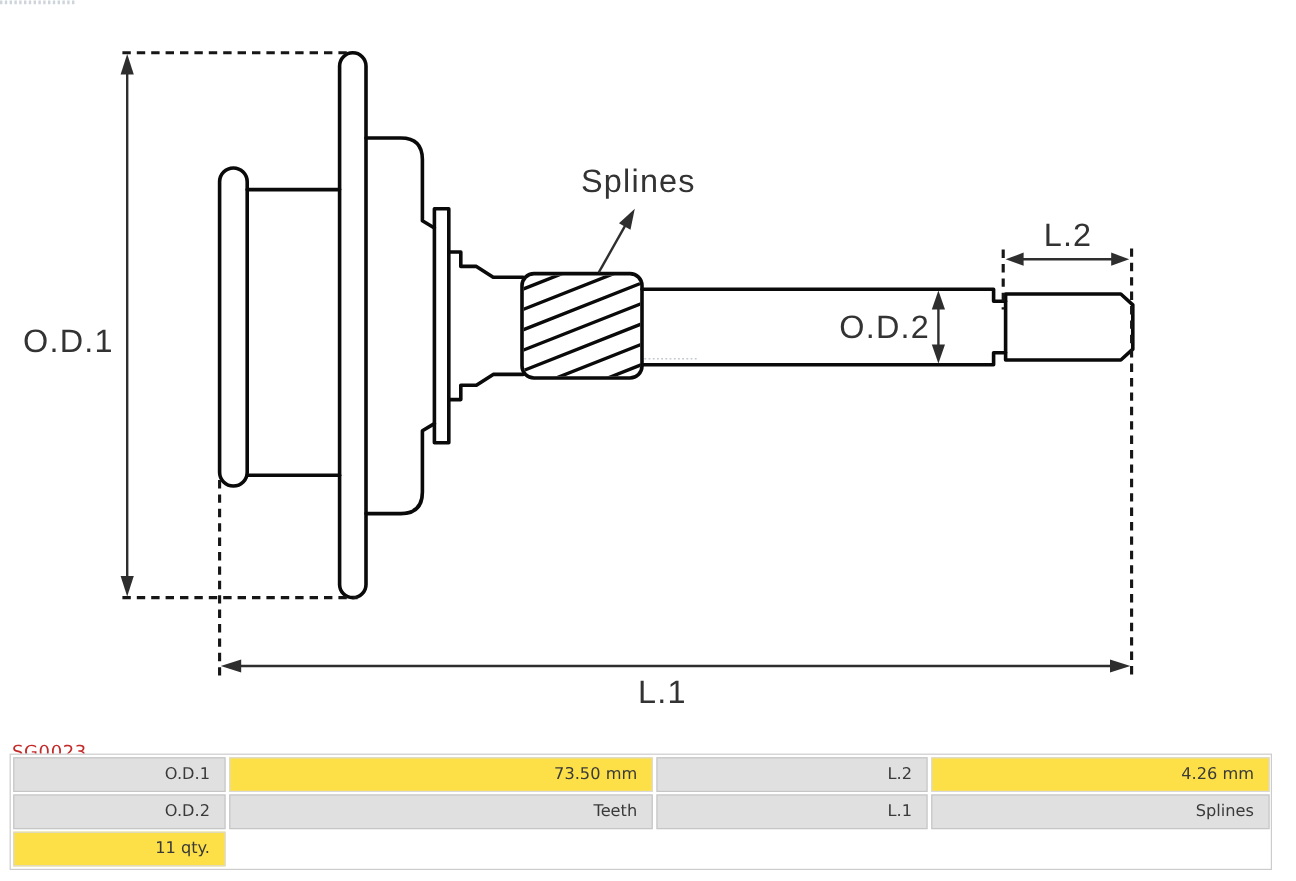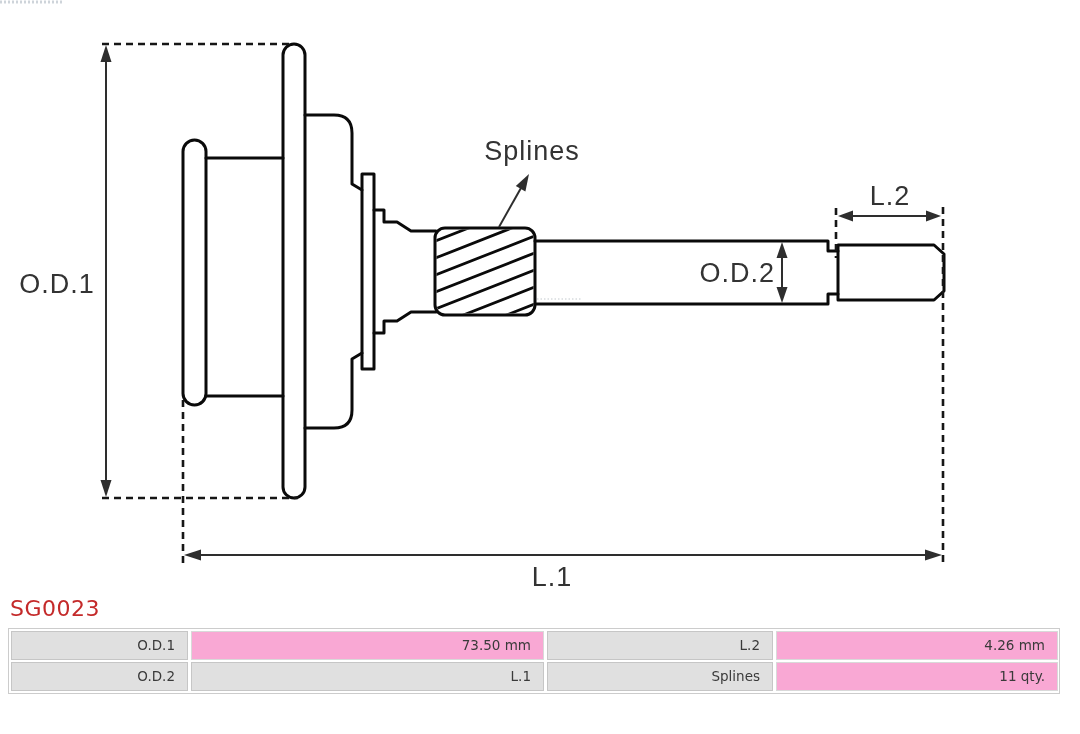--- a/index.html
+++ b/index.html
@@ -19,22 +19,22 @@
   }
   .svg-label {
     font-family: "Liberation Sans", sans-serif;
     font-size: 27px;
     fill: #333333;
     letter-spacing: 1px;
   }
   #part-code {
     position: absolute;
     left: 10px;
-    top: 598px;
-    font-size: 22px;
+    top: 616px;
+    font-size: 15px;
     line-height: 22px;
     color: #c42a2a;
     letter-spacing: 0.5px;
   }
   #spec-table {
     position: absolute;
     left: 8px;
     top: 628px;
     width: 1052px;
     border: 1px solid #cccccc;
@@ -55,21 +55,21 @@
     padding-right: 12px;
     box-sizing: border-box;
     white-space: nowrap;
     overflow: hidden;
   }
   .cell.label {
     background: #e0e0e0;
     border: 1px solid #c6c6c6;
   }
   .cell.value {
-    background: #f9a8d4;
+    background: #fde047;
     border: 1px solid #d9d9d9;
   }
 </style>
 </head>
 <body>
 
 <div id="screen">
 
   <svg id="drawing-svg" viewBox="0 0 1080 600">
     <defs>
@@ -154,19 +154,20 @@
 
   <div id="part-code">SG0023</div>
 
   <div id="spec-table">
     <div class="cell label">O.D.1</div>
     <div class="cell value">73.50 mm</div>
     <div class="cell label">L.2</div>
     <div class="cell value">4.26 mm</div>
 
     <div class="cell label">O.D.2</div>
+    <div class="cell label">Teeth</div>
 
     <div class="cell label">L.1</div>
     <div class="cell label">Splines</div>
     <div class="cell value">11 qty.</div>
   </div>
 
 </div>
 
 </body></html>

